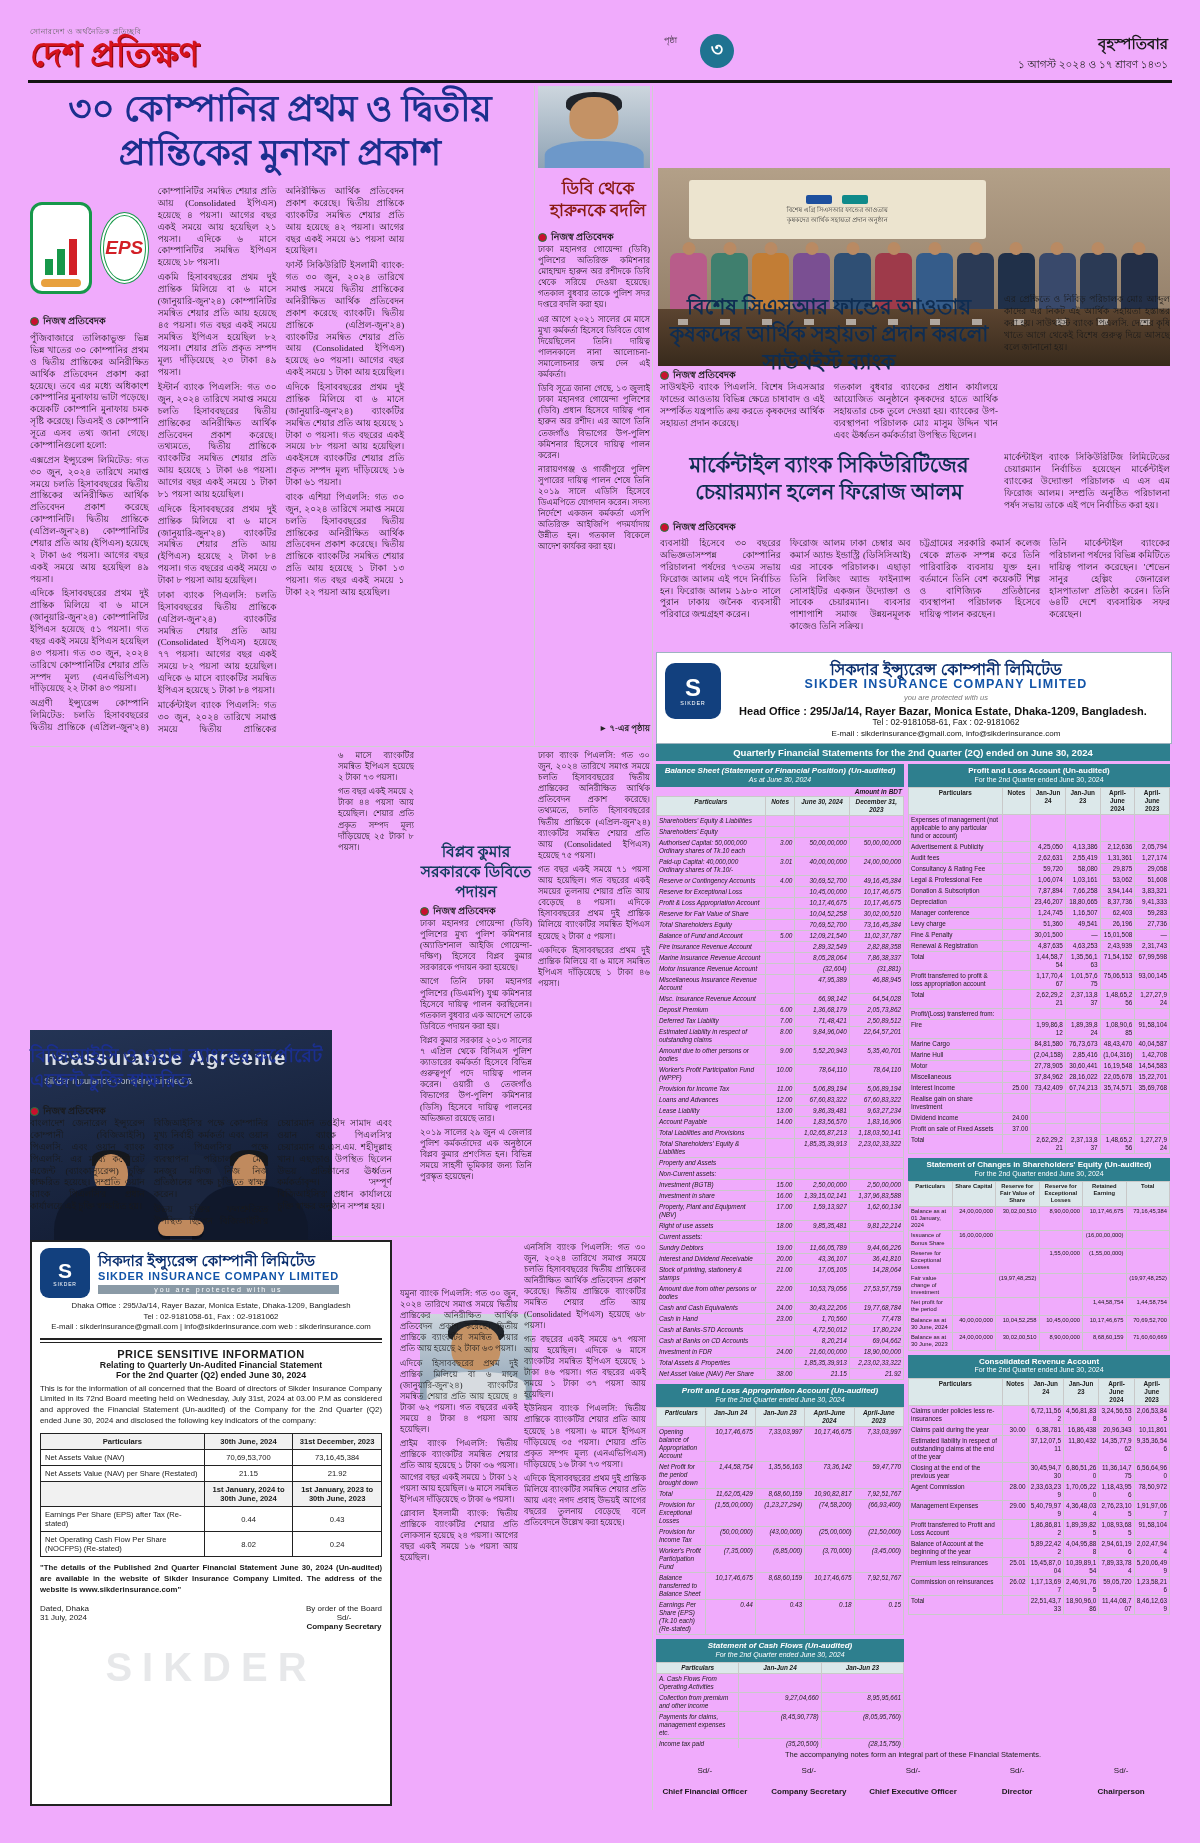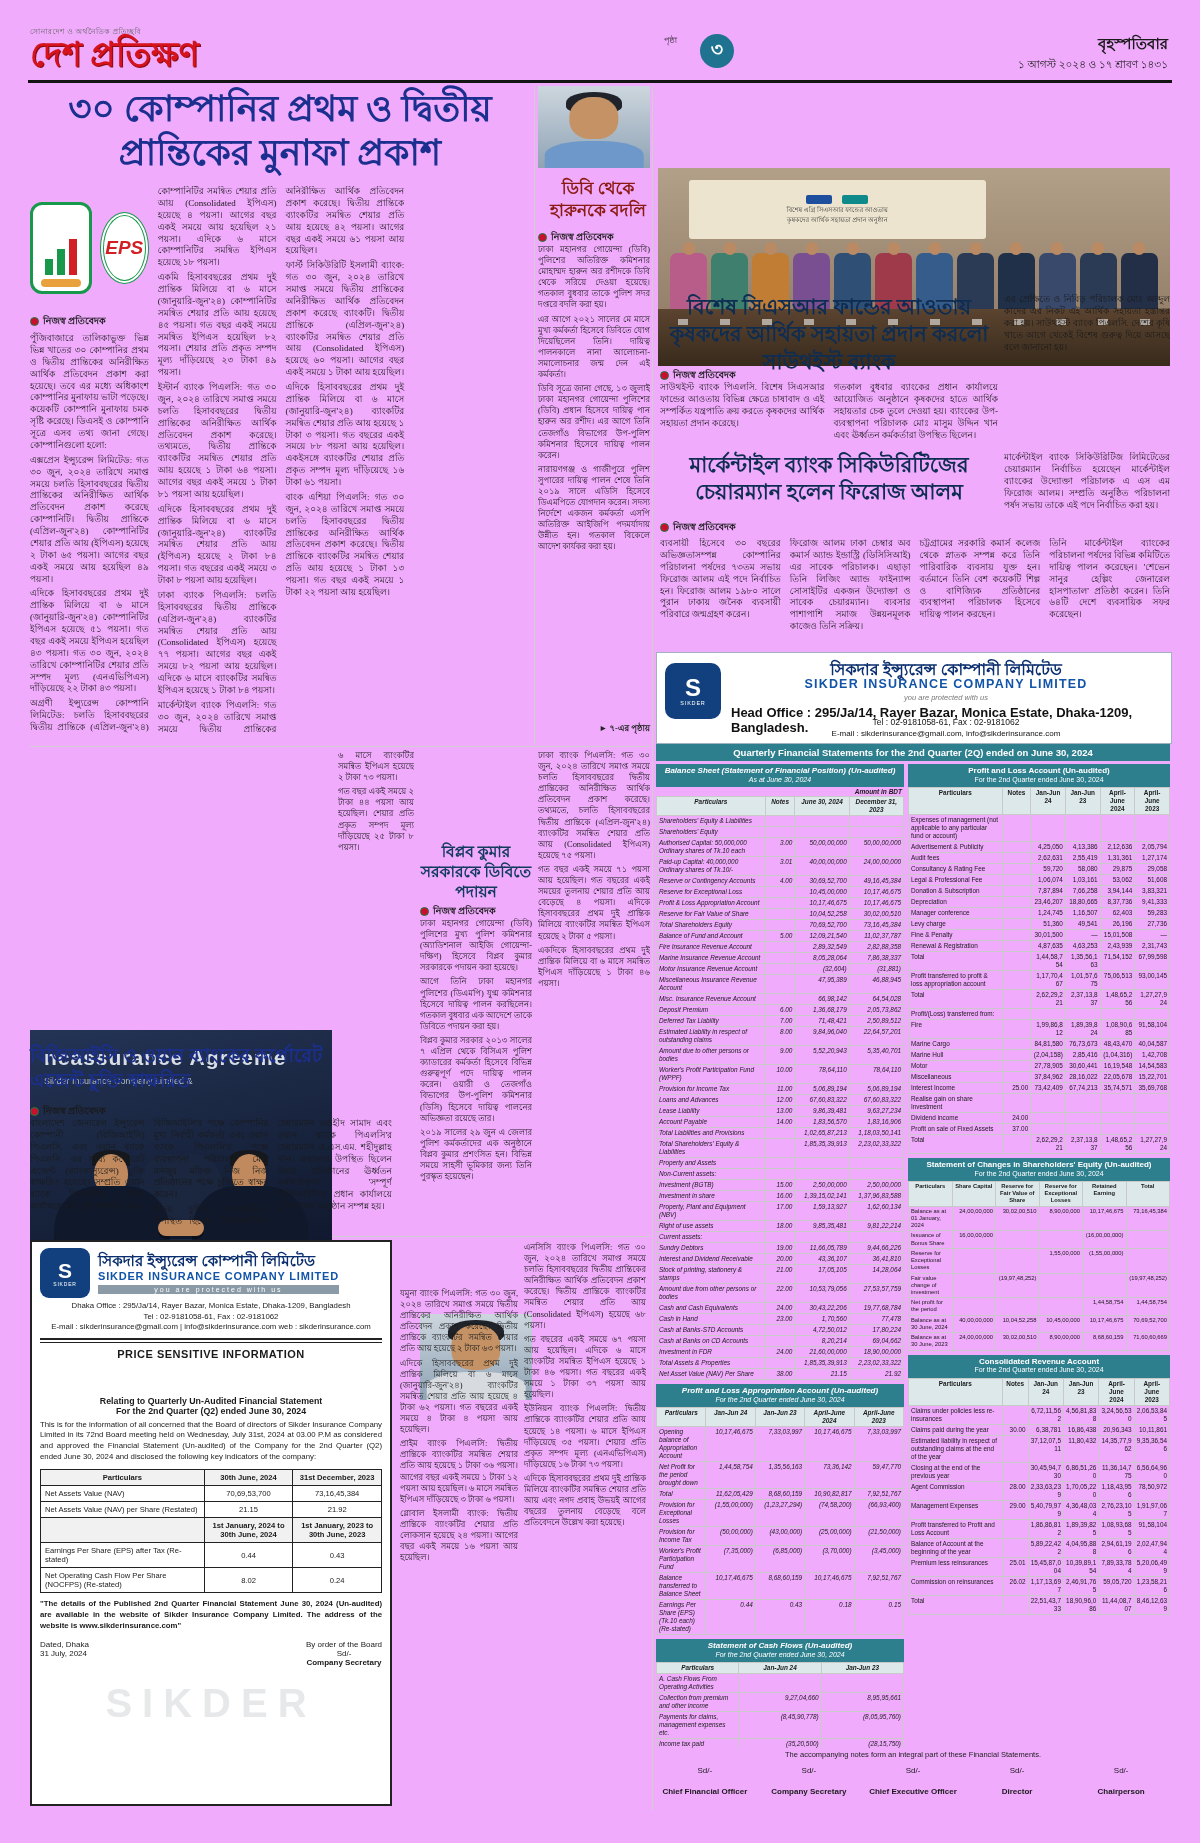--- a/index.html
+++ b/index.html
@@ -91,21 +91,21 @@
 
   
   .fin-head{position:absolute;left:656px;top:652px;width:514px;height:90px;border:1px solid #9db4c0;background:#fff;
             font-family:"Liberation Sans",sans-serif;}
   .sik-logo{position:absolute;left:8px;top:10px;width:56px;height:56px;border-radius:10px;background:#12407e;
             color:#fff;display:flex;flex-direction:column;align-items:center;justify-content:center;}
   .sik-logo b{font-size:24px;line-height:1;} .sik-logo span{font-size:5.5px;letter-spacing:.8px;}
   .fh-bn{position:absolute;left:70px;right:6px;top:4px;text-align:center;font-size:16px;font-weight:bold;color:#0a2e6e;}
   .fh-en{position:absolute;left:70px;right:6px;top:24px;text-align:center;font-size:12.5px;font-weight:bold;color:#1254a8;letter-spacing:1.2px;}
   .fh-tag{position:absolute;left:70px;right:6px;top:40px;text-align:center;font-size:7.5px;color:#777;font-style:italic;}
-  .fh-a1{position:absolute;left:74px;right:6px;top:52px;font-size:13px;color:#111;font-weight:bold;}
+  .fh-a1{position:absolute;left:64px;right:6px;top:52px;text-align:center;font-size:11px;color:#111;font-weight:bold;}
   .fh-a2{position:absolute;left:70px;right:6px;top:64px;text-align:center;font-size:8.5px;color:#111;}
   .fh-a3{position:absolute;left:70px;right:6px;top:76px;text-align:center;font-size:8px;color:#111;}
   .fbar{background:#2e7f8e;color:#fff;text-align:center;padding:2px 2px 3px;font-family:"Liberation Sans",sans-serif;}
   .fbar .t1{display:block;font-size:8px;font-weight:bold;line-height:1.2;}
   .fbar .t2{display:block;font-size:7px;line-height:1.2;}
   .fbar-main{position:absolute;left:656px;top:744px;width:514px;background:#2e7f8e;color:#fff;text-align:center;
              font-size:9.5px;font-weight:bold;padding:3px 0;font-family:"Liberation Sans",sans-serif;}
   .fin-col{position:absolute;top:764px;height:984px;overflow:hidden;}
   .amt{font-size:6.5px;text-align:right;font-weight:bold;font-family:"Liberation Sans",sans-serif;padding:1px 2px;}
   .fintable{width:100%;border-collapse:collapse;font-family:"Liberation Sans",sans-serif;table-layout:fixed;}
@@ -129,21 +129,21 @@
   .ad-head{display:flex;gap:8px;align-items:center;}
   .ad-logo{width:50px;height:50px;border-radius:9px;background:#12407e;color:#fff;flex:0 0 auto;
            display:flex;flex-direction:column;align-items:center;justify-content:center;}
   .ad-logo b{font-size:21px;line-height:1;} .ad-logo span{font-size:5px;letter-spacing:.8px;}
   .ad-bn{font-size:15px;font-weight:bold;color:#0a2e6e;line-height:1.15;}
   .ad-en{font-size:11px;font-weight:bold;color:#1254a8;letter-spacing:.8px;line-height:1.2;}
   .ad-tagbar{background:#8a9aa6;color:#fff;font-size:7px;text-align:center;letter-spacing:2px;margin-top:2px;padding:1px 0;}
   .ad-addr{text-align:center;font-size:7.8px;line-height:1.35;margin-top:3px;}
   .ad-sep{border-top:2px solid #222;border-bottom:1px solid #222;height:2px;margin:5px 0;}
   .ad-psi{text-align:center;font-size:11px;font-weight:bold;letter-spacing:.5px;margin-top:2px;}
-  .ad-rel{text-align:center;font-size:8.8px;font-weight:bold;margin-top:36px;}
+  .ad-rel{text-align:center;font-size:8.8px;font-weight:bold;}
   .ad-q{text-align:center;font-size:8.8px;font-weight:bold;margin-bottom:4px;}
   .ad-body{font-size:7.8px;text-align:justify;line-height:1.4;margin:3px 0 6px;}
   .ad-table{width:100%;border-collapse:collapse;margin-bottom:6px;}
   .ad-table td{border:1px solid #222;font-size:7.6px;padding:3px 4px;vertical-align:middle;}
   .ad-table td+td{text-align:center;width:26%;}
   .ad-table tr:nth-child(1) td,.ad-table tr:nth-child(4) td{font-weight:bold;text-align:center;background:#f1f1f1;}
   .ad-note{font-size:7.8px;font-weight:bold;text-align:justify;line-height:1.4;margin-bottom:8px;}
   .ad-foot{display:flex;justify-content:space-between;font-size:8px;margin-top:6px;}
   .ad-foot .r{text-align:center;margin-left:40px;}
   .ad-wm{margin-top:14px;text-align:center;font-size:40px;font-weight:bold;letter-spacing:10px;color:rgba(120,130,140,.18);}

